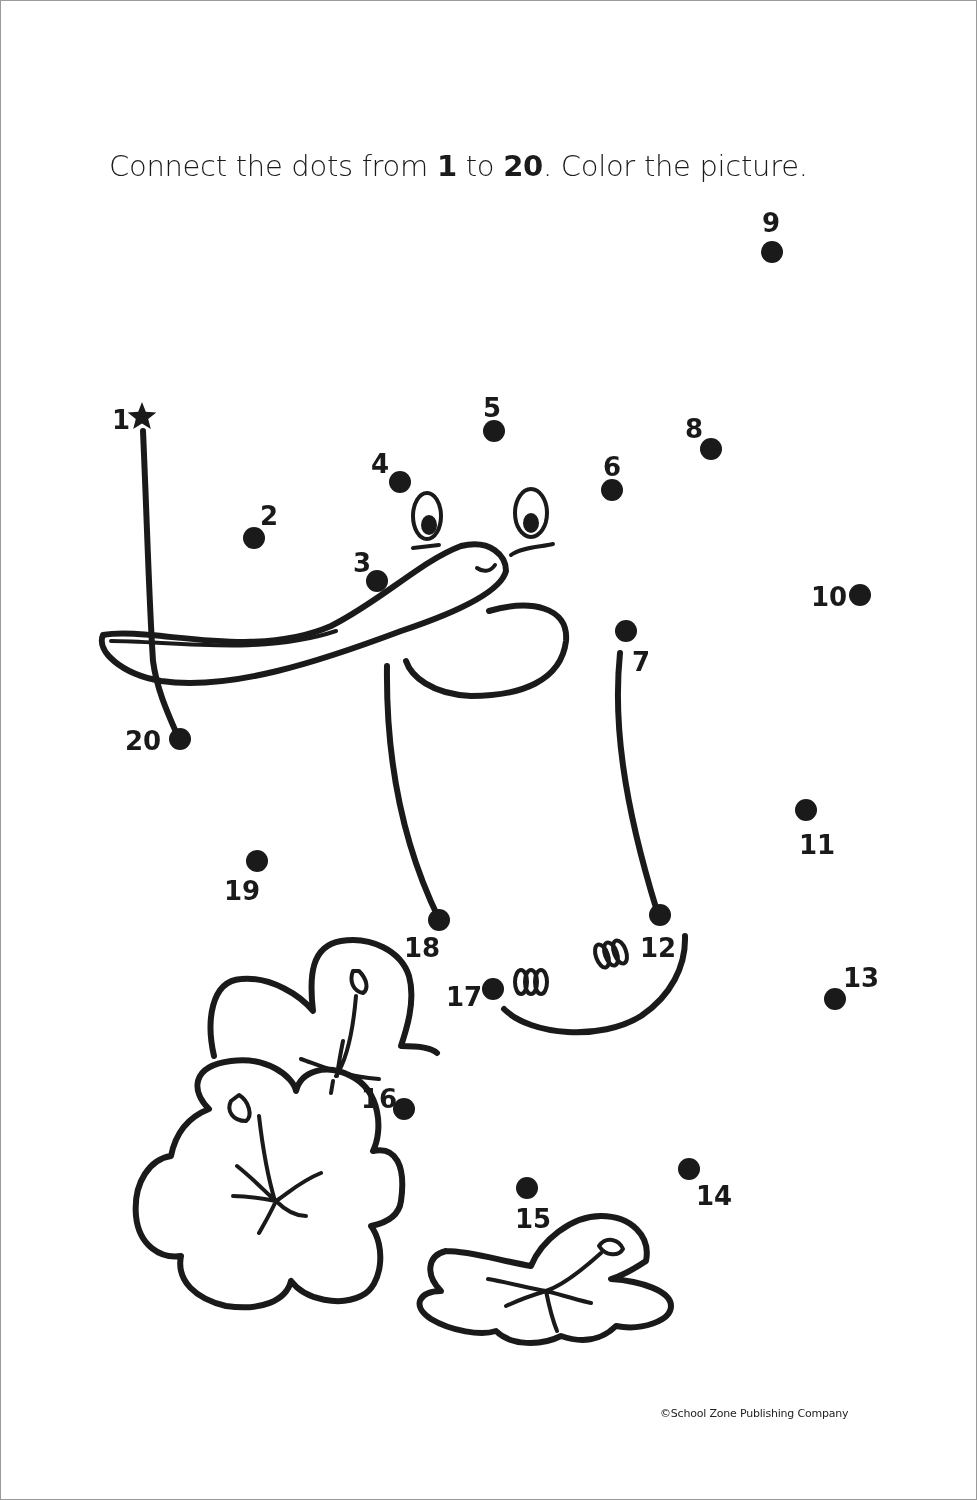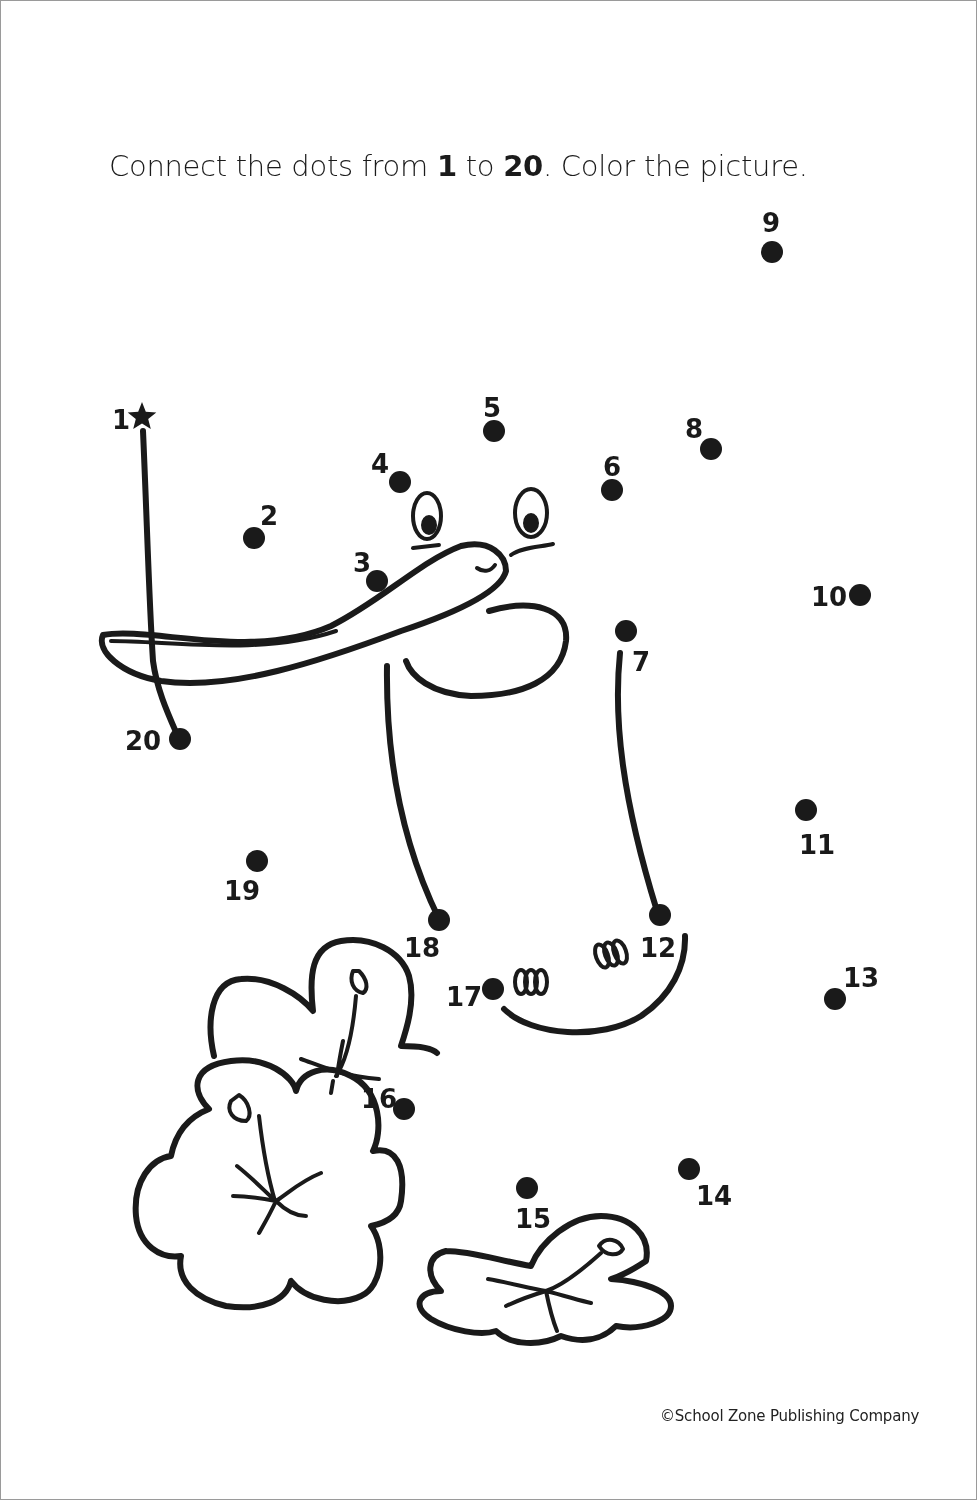--- a/index.html
+++ b/index.html
@@ -6,21 +6,21 @@
     body { width: 977px; height: 1500px; position: relative; overflow: hidden; }
     .page { position: absolute; left: 0; top: 0; width: 975px; height: 1498px; border: 1px solid #9a9a9a; background: #fff; }
     .instruction {
       position: absolute; left: 108px; top: 148px;
       font-family: "DejaVu Sans", sans-serif; font-size: 29px; color: #1b1b1b;
       letter-spacing: -0.3px; white-space: nowrap; font-weight: 300;
     }
     .instruction b { font-weight: bold; }
     .copyright {
       position: absolute; left: 659px; top: 1406px;
-      font-family: "DejaVu Sans", sans-serif; font-size: 15px; color: #222;
+      font-family: "DejaVu Sans", sans-serif; font-size: 11px; color: #222;
       letter-spacing: -0.2px; white-space: nowrap;
     }
     svg.art { position: absolute; left: 0; top: 0; }
     .lbl { font-family: "DejaVu Sans", sans-serif; font-size: 26px; fill: #1a1a1a; font-weight: bold; }
     .ln { fill: none; stroke: #1a1a1a; stroke-width: 6; stroke-linecap: round; stroke-linejoin: round; }
     .ln-thin { fill: none; stroke: #1a1a1a; stroke-width: 4; stroke-linecap: round; stroke-linejoin: round; }
   </style>
 </head>
 <body>
 

